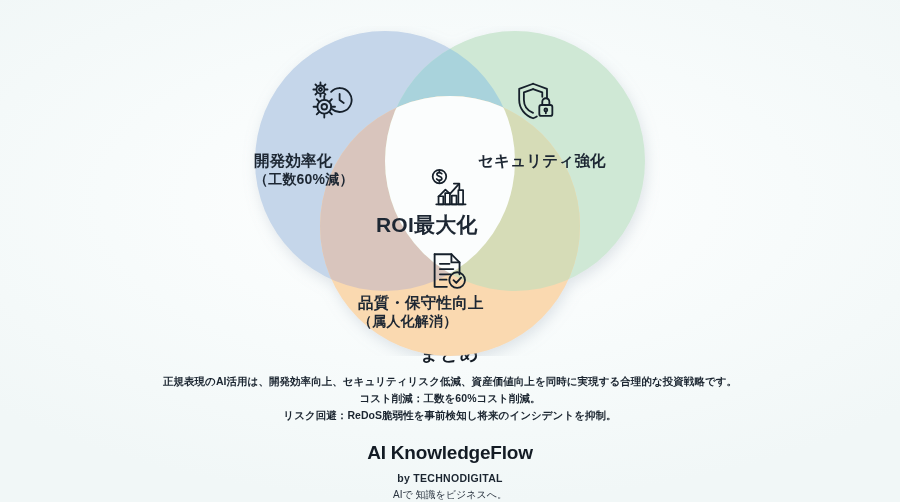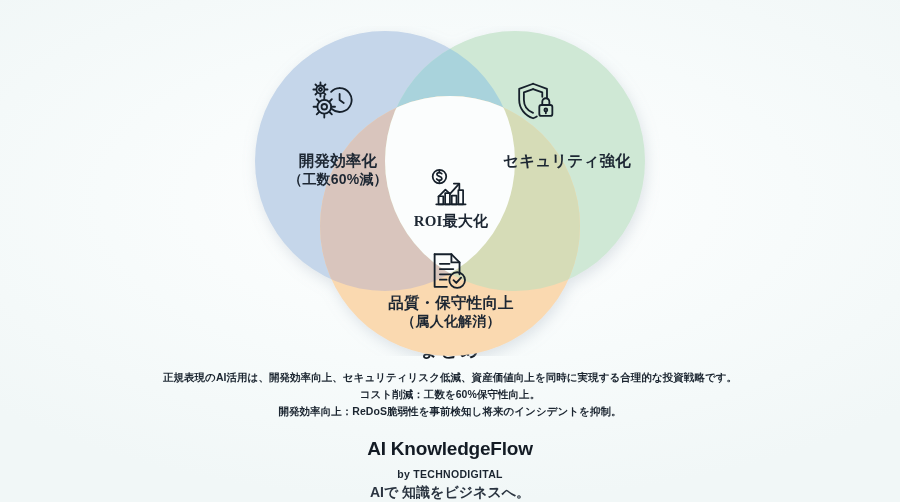--- a/index.html
+++ b/index.html
@@ -38,35 +38,35 @@
     position: absolute;
     left: 0;
     top: 0;
     width: 420px;
     height: 330px;
     display: block;
   }
 
   .venn-label {
     position: absolute;
-    text-align: center;
+    text-align: left;
     line-height: 1.22;
     font-weight: 700;
     letter-spacing: 0.2px;
     color: #1d2733;
     white-space: nowrap;
   }
   .venn-label .l1 { display: block; font-size: 15.5px; }
   .venn-label .l2 { display: block; font-size: 14px; }
 
   .lbl-left  { left: 14px;  top: 126px; width: 168px; }
   .lbl-right { left: 238px; top: 126px; width: 178px; }
   .lbl-bottom{ left: 118px; top: 268px; width: 186px; }
   .lbl-center{ left: 136px; top: 186px; width: 150px; }
-  .lbl-center .l1 { font-size: 15px; font-family: Liberation Serif, serif; }
+  .lbl-center .l1 { font-size: 21px; }
 
   .venn-icon {
     position: absolute;
     width: 46px;
     height: 46px;
     color: #16202b;
   }
   .icon-left   { left: 68px;  top: 52px; }
   .icon-right  { left: 272px; top: 52px; }
   .icon-bottom { left: 186px; top: 222px; }
@@ -106,22 +106,22 @@
     color: #131b24;
   }
   .byline {
     font-size: 10.5px;
     font-weight: 700;
     letter-spacing: 0.3px;
     color: #1b2530;
     margin-top: 8px;
   }
   .tagline {
-    font-size: 14px;
-    font-weight: 700;
+    font-size: 10px;
+    font-weight: 400;
     color: #2a3440;
     margin-top: 4px;
   }
 </style>
 </head>
 <body>
 
 <div class="slide">
 
   <div class="venn-wrap">
@@ -234,22 +234,22 @@
     </div>
 
     <div class="venn-label lbl-center">
       <span class="l1">ROI最大化</span>
     </div>
   </div>
 
   <div class="summary">
     <div class="summary-title">まとめ</div>
     <div class="summary-line">正規表現のAI活用は、開発効率向上、セキュリティリスク低減、資産価値向上を同時に実現する合理的な投資戦略です。</div>
-    <div class="summary-line">コスト削減：工数を60%保守性向上。</div>
-    <div class="summary-line">開発効率向上：ReDoS脆弱性を事前検知し将来のインシデントを抑制。</div>
+    <div class="summary-line">コスト削減：工数を60%コスト削減。</div>
+    <div class="summary-line">リスク回避：ReDoS脆弱性を事前検知し将来のインシデントを抑制。</div>
   </div>
 
   <div class="footer">
     <div class="brand">AI KnowledgeFlow</div>
     <div class="byline">by TECHNODIGITAL</div>
     <div class="tagline">AIで 知識をビジネスへ。</div>
   </div>
 
 </div>
 

